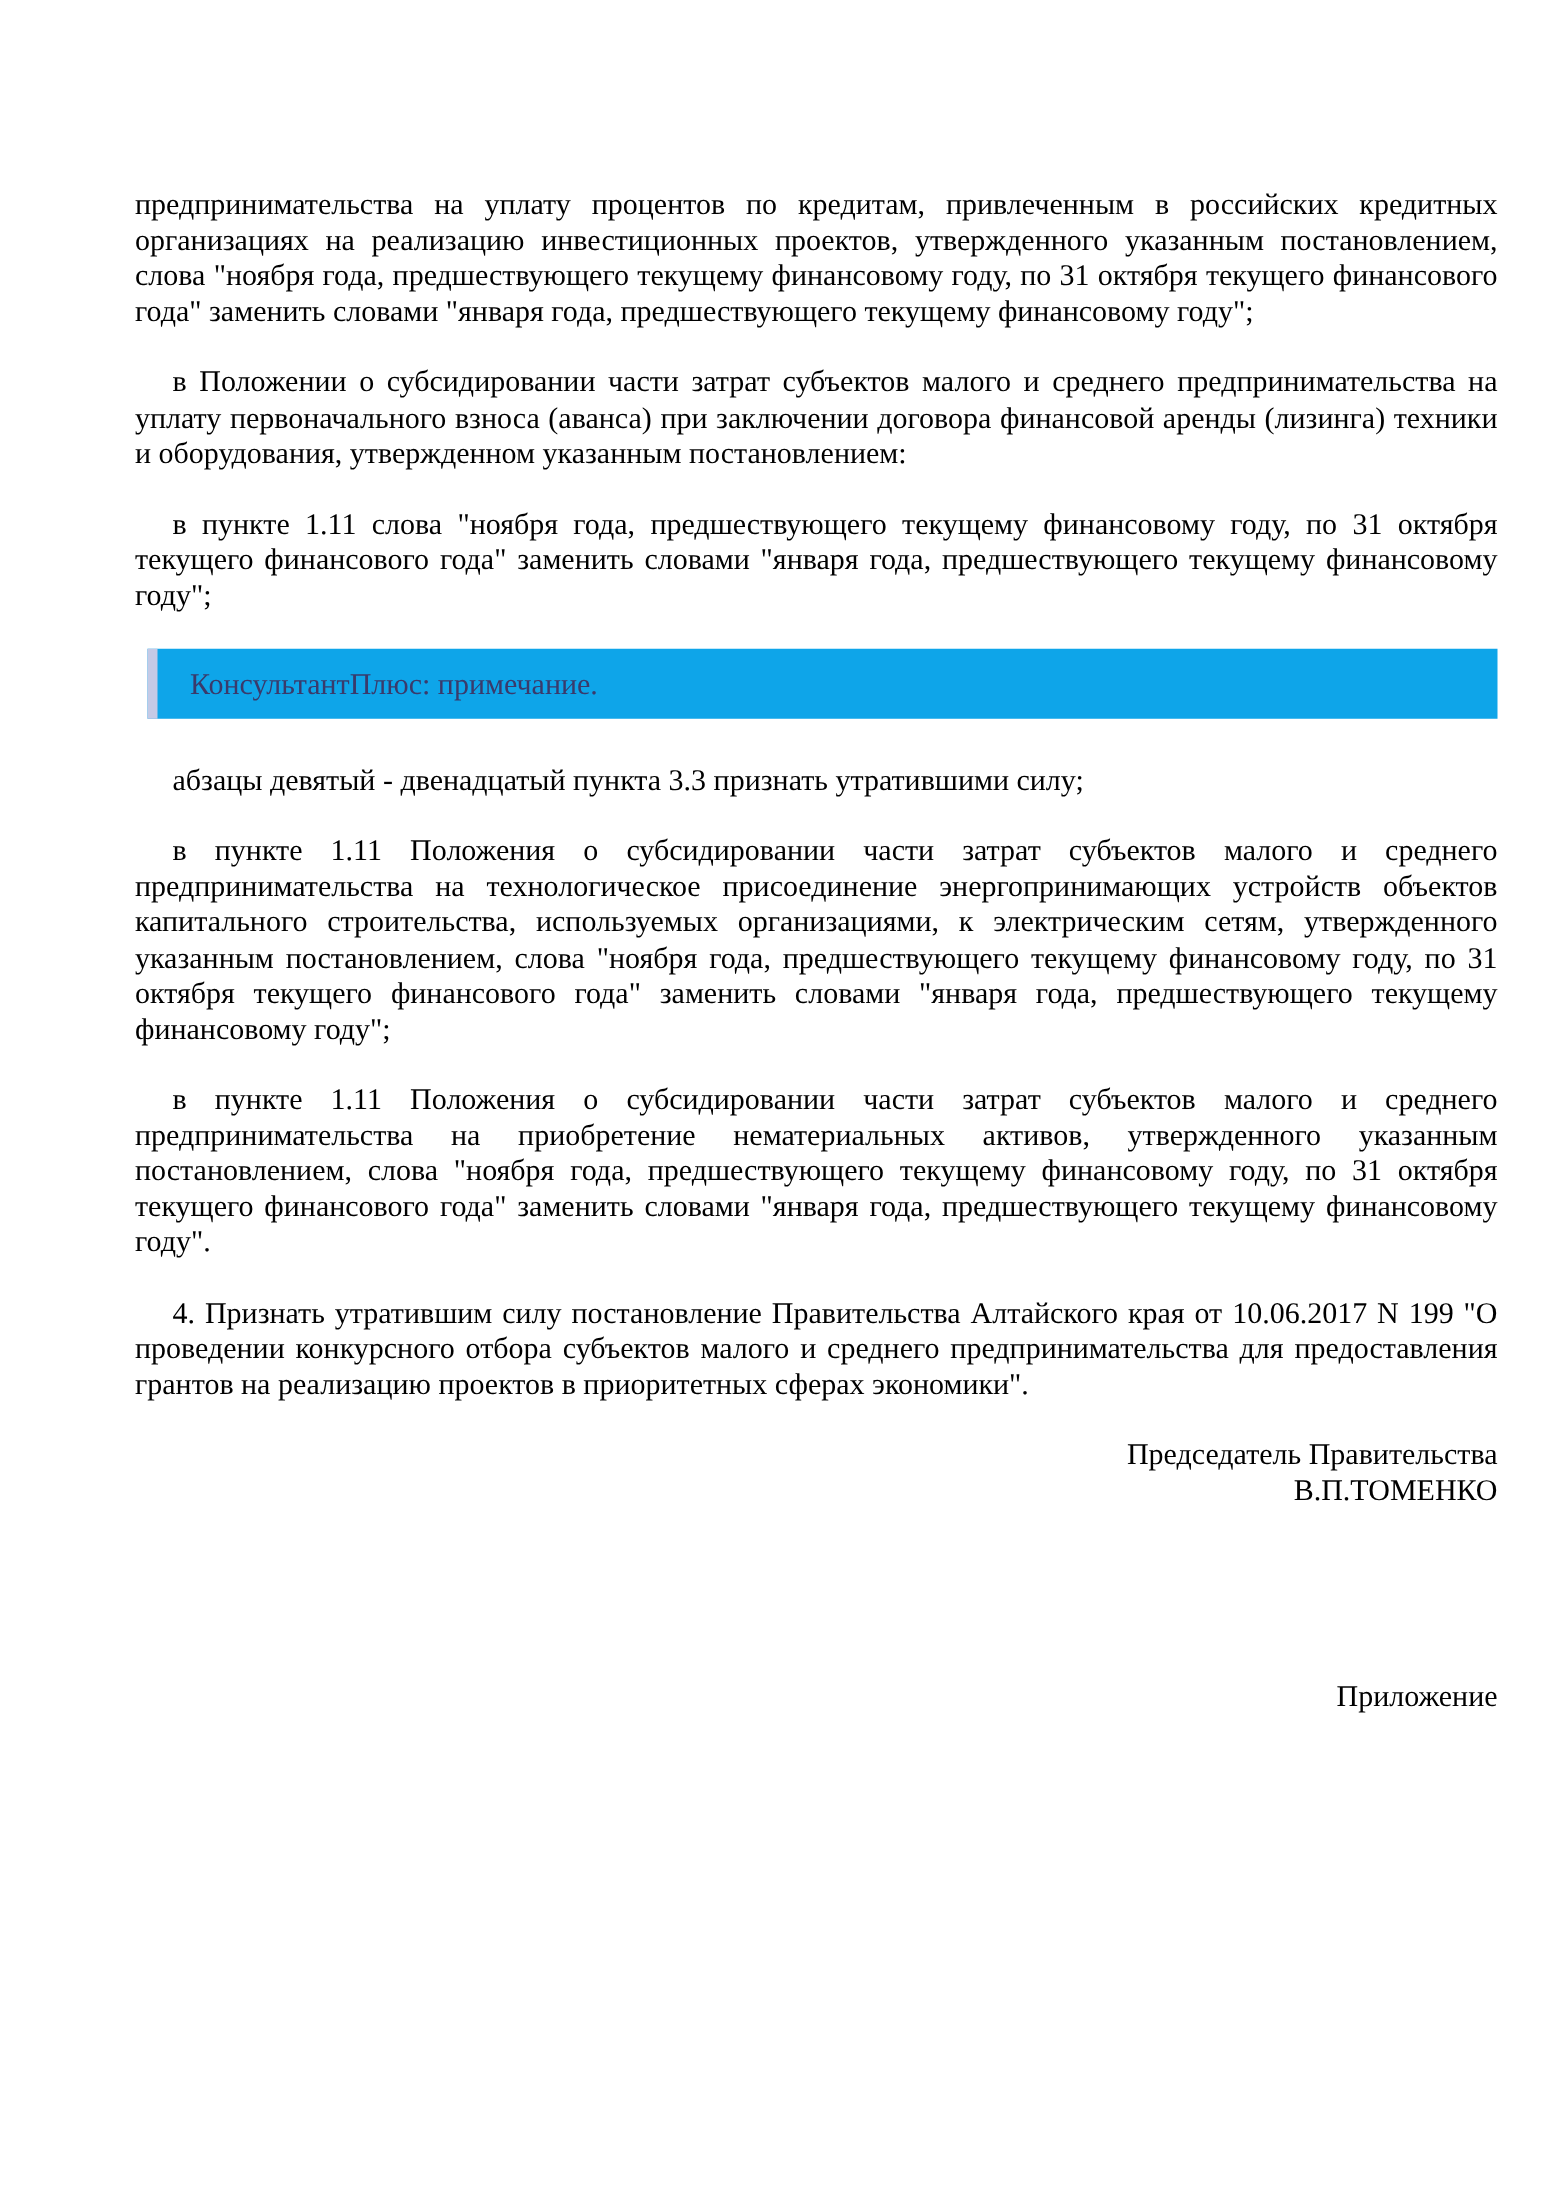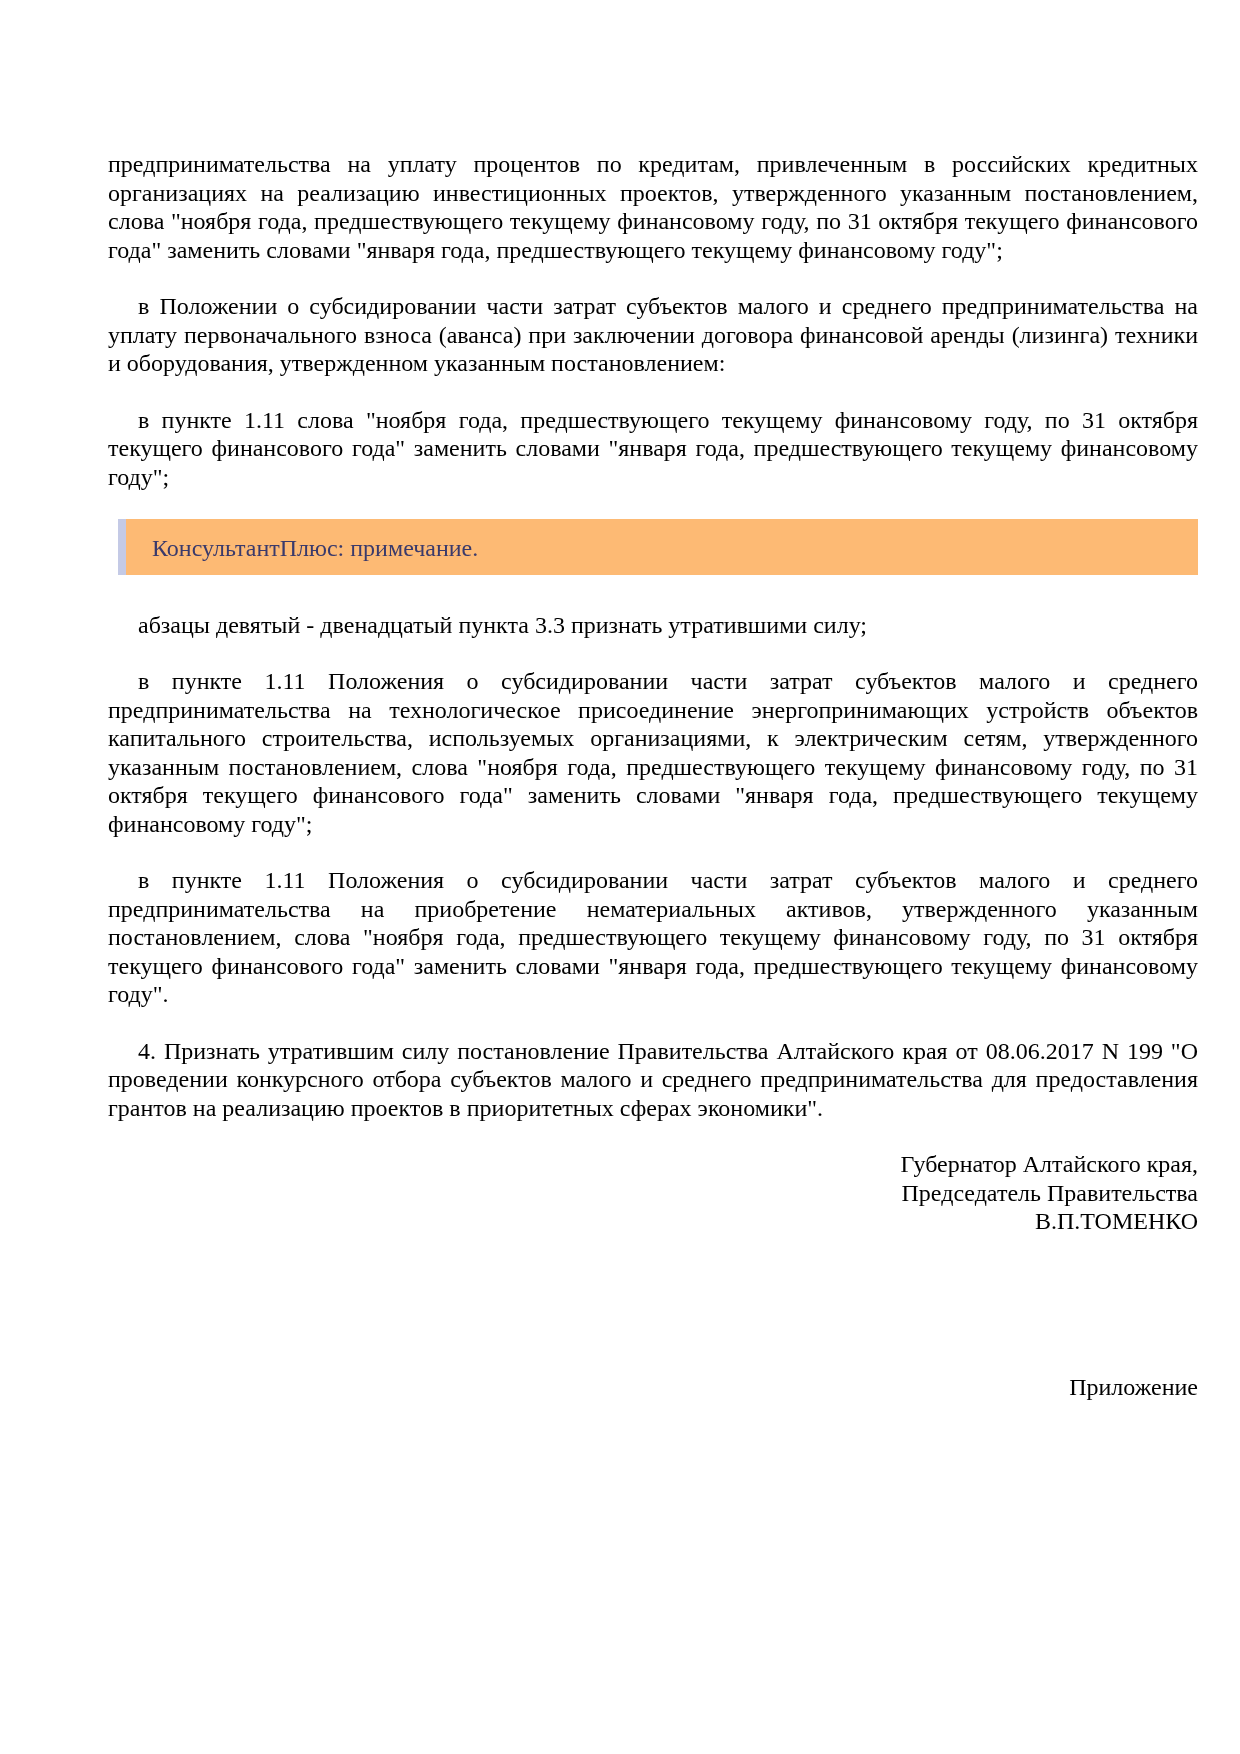--- a/index.html
+++ b/index.html
@@ -27,21 +27,21 @@
   }
   .para {
     text-align: justify;
     margin: 0 0 28px 0;
   }
   .para.indent {
     text-indent: 30px;
   }
   .note-box {
     margin: 1px 0 36px 10px;
-    background: #fdba74;
+    background: #0ea5e9;
     border-left: 8px solid #c4cae6;
     padding: 15px 12px 12px 26px;
     color: #3a3a6b;
   }
   .note-box .note-title {
     margin: 0;
   }
   .note-box .note-body {
     margin: 0;
     text-align: justify;
@@ -73,24 +73,23 @@
     <div class="note-box">
       <p class="note-title">КонсультантПлюс: примечание.</p>
     </div>
 
     <p class="para indent">абзацы девятый - двенадцатый пункта 3.3 признать утратившими силу;</p>
 
     <p class="para indent">в пункте 1.11 Положения о субсидировании части затрат субъектов малого и среднего предпринимательства на технологическое присоединение энергопринимающих устройств объектов капитального строительства, используемых организациями, к электрическим сетям, утвержденного указанным постановлением, слова "ноября года, предшествующего текущему финансовому году, по 31 октября текущего финансового года" заменить словами "января года, предшествующего текущему финансовому году";</p>
 
     <p class="para indent">в пункте 1.11 Положения о субсидировании части затрат субъектов малого и среднего предпринимательства на приобретение нематериальных активов, утвержденного указанным постановлением, слова "ноября года, предшествующего текущему финансовому году, по 31 октября текущего финансового года" заменить словами "января года, предшествующего текущему финансовому году".</p>
 
-    <p class="para indent">4. Признать утратившим силу постановление Правительства Алтайского края от 08.06.2017 N 199 "О проведении конкурсного отбора субъектов малого и среднего предпринимательства для предоставления грантов на реализацию проектов в приоритетных сферах экономики".</p>
+    <p class="para indent">4. Признать утратившим силу постановление Правительства Алтайского края от 10.06.2017 N 199 "О проведении конкурсного отбора субъектов малого и среднего предпринимательства для предоставления грантов на реализацию проектов в приоритетных сферах экономики".</p>
 
     <div class="sig-block">
-      <div>Губернатор Алтайского края,</div>
       <div>Председатель Правительства</div>
       <div>В.П.ТОМЕНКО</div>
     </div>
 
     <p class="right-label annex-label">Приложение</p>
 
 
   </div>
 </div>
 

